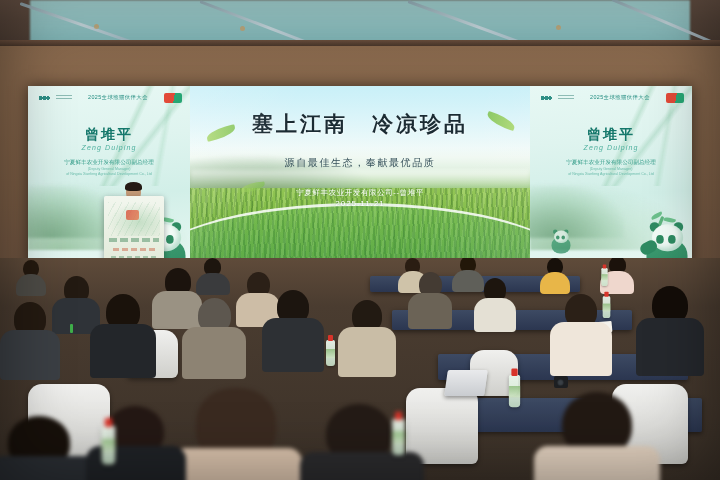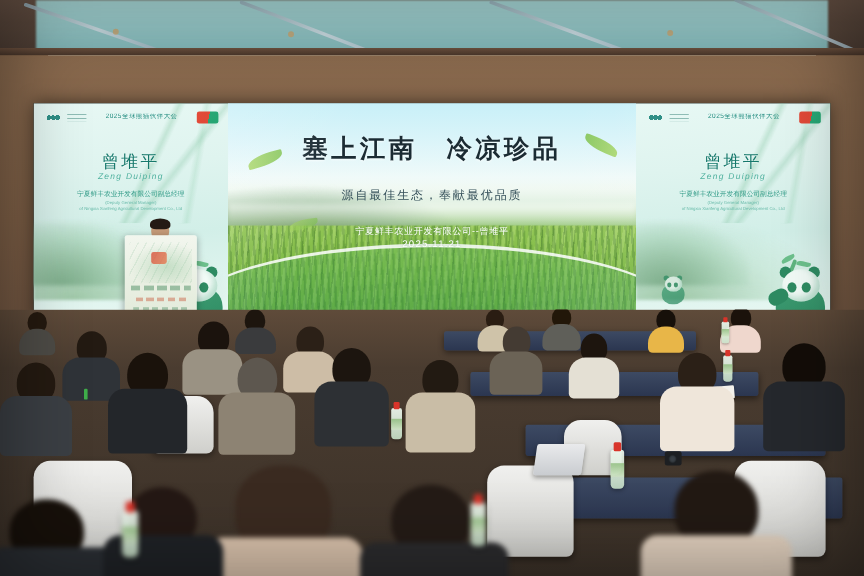--- a/index.html
+++ b/index.html
@@ -57,21 +57,21 @@
     background:radial-gradient(circle at 30% 50%,#2f8f86 0 2px,transparent 2px),
                radial-gradient(circle at 52% 50%,#2f8f86 0 2px,transparent 2px),
                radial-gradient(circle at 74% 50%,#2f8f86 0 2px,transparent 2px);}
   .logo-words{flex:0 0 auto;width:16px;height:6px;
     background:repeating-linear-gradient(180deg,rgba(70,140,130,.55) 0 1px,transparent 1px 3px);}
   .conf-title{flex:1;text-align:center;font-size:5.4px;letter-spacing:.4px;color:#1f8a7e;
     white-space:nowrap;overflow:hidden;transform:scaleY(1.05);line-height:1.05;}
   .logo-red{width:18px;height:10px;border-radius:2px;
     background:linear-gradient(100deg,#e23b28 0 55%,#18a06a 55% 100%);opacity:.92;}
   .intro-name{position:absolute;left:0;right:0;top:40px;text-align:center;
-    font-size:14px;font-weight:400;color:#15786b;letter-spacing:2px;
+    font-size:14px;font-weight:700;color:#15786b;letter-spacing:2px;
     text-shadow:0 1px 1px rgba(255,255,255,.6);}
   .intro-pinyin{position:absolute;left:0;right:0;top:58px;text-align:center;
     font-size:7px;color:#4fb09e;letter-spacing:1.1px;font-style:italic;}
   .intro-role{position:absolute;left:6px;right:6px;top:72px;text-align:center;
     font-size:5.6px;color:#2f9a86;line-height:1.55;}
   .intro-role .en{display:block;font-size:3.6px;color:#6bbcab;line-height:1.5;}
   .panda{position:absolute;width:54px;height:50px;}
   .panda .body{position:absolute;left:8px;bottom:0;width:38px;height:34px;border-radius:50% 50% 45% 45%;
     background:linear-gradient(160deg,#3f9e74,#2e8b62);}
   .panda .head{position:absolute;left:13px;top:4px;width:29px;height:25px;border-radius:50%;

